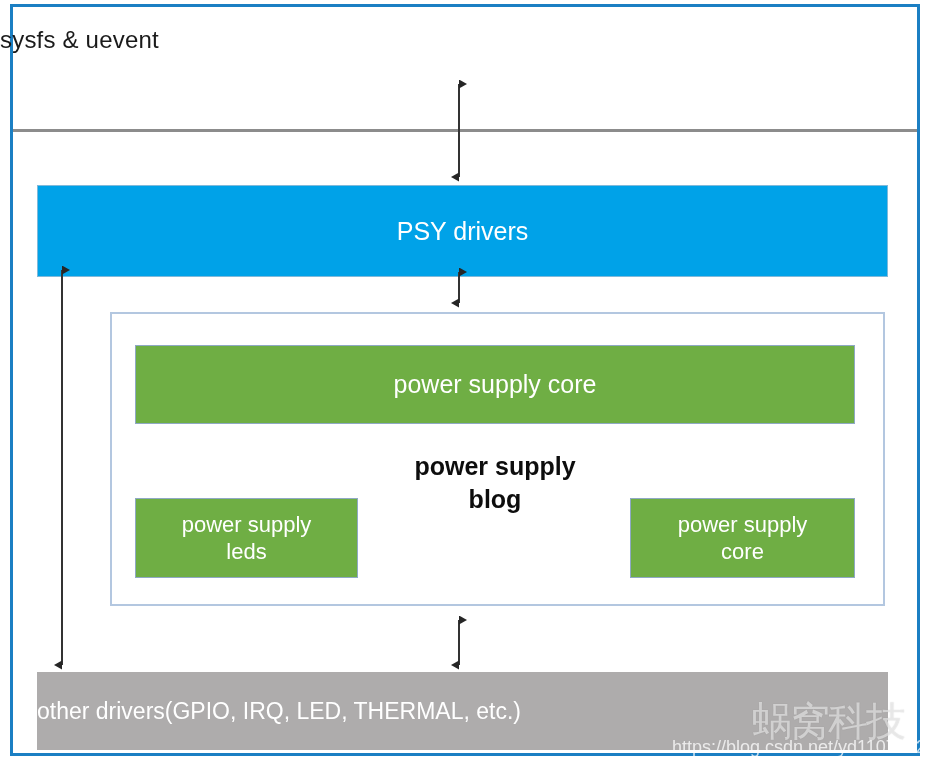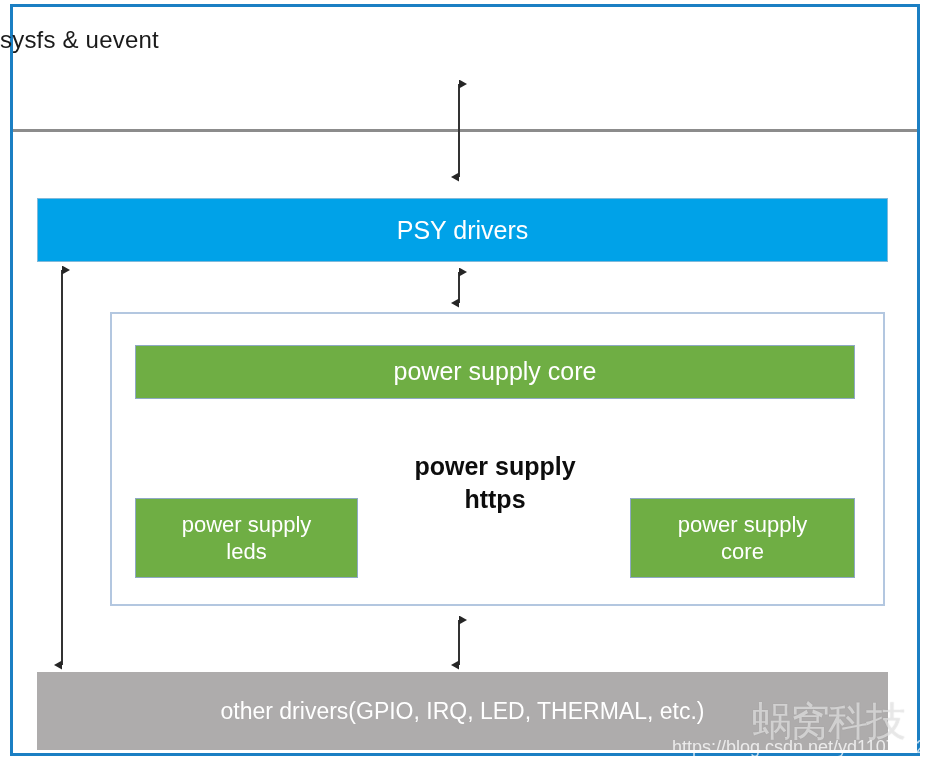--- a/index.html
+++ b/index.html
@@ -43,23 +43,23 @@
     left: 13px;
     top: 129px;
     width: 904px;
     height: 3px;
     background: #8c8c8c;
   }
   
   .blue-bar {
     position: absolute;
     left: 37px;
-    top: 198px;
+    top: 185px;
     width: 851px;
-    height: 64px;
+    height: 92px;
     background: #00A2E8;
     border: 1px solid #7fb9da;
     box-sizing: border-box;
     display: flex;
     align-items: center;
     justify-content: center;
     color: #ffffff;
     font-size: 25px;
   }
   
@@ -83,21 +83,21 @@
     align-items: center;
     justify-content: center;
     text-align: center;
     color: #ffffff;
     line-height: 1.25;
   }
   .green-core {
     left: 135px;
     top: 345px;
     width: 720px;
-    height: 54px;
+    height: 79px;
     font-size: 25px;
   }
   .green-sysfs {
     left: 135px;
     top: 498px;
     width: 223px;
     height: 80px;
     font-size: 22px;
   }
   .green-leds {
@@ -122,21 +122,21 @@
   
   .gray-bar {
     position: absolute;
     left: 37px;
     top: 672px;
     width: 851px;
     height: 78px;
     background: #AEACAC;
     display: flex;
     align-items: center;
-    justify-content: center;
+    justify-content: flex-start;
     color: #ffffff;
     font-size: 23px;
   }
   
   .arrow-layer {
     position: absolute;
     left: 0;
     top: 0;
     width: 933px;
     height: 764px;
@@ -179,21 +179,21 @@
   </div>
 
   <div class="class-box"></div>
 
   <div class="green green-core">
     <span>power supply core</span>
   </div>
 
   <div class="class-label">
     <div>power supply</div>
-    <div>https</div>
+    <div>blog</div>
   </div>
 
   <div class="green green-sysfs">
     <div>
       <div>power supply</div>
       <div>leds</div>
     </div>
   </div>
 
   <div class="green green-leds">

